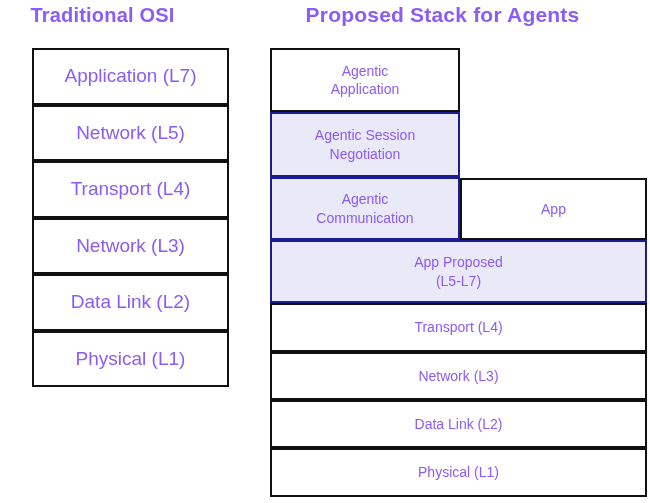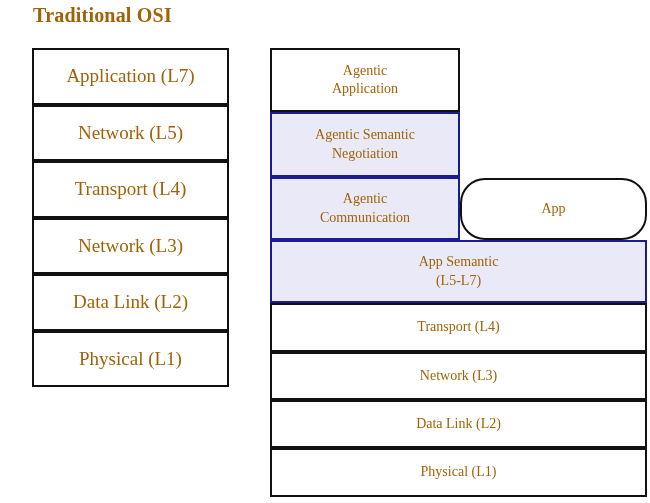--- a/index.html
+++ b/index.html
@@ -5,22 +5,22 @@
   html, body {
     margin: 0;
     padding: 0;
     background: #ffffff;
   }
   .canvas {
     position: relative;
     width: 650px;
     height: 503px;
     background: var(--bg, #ffffff);
-    font-family: Liberation Serif, serif;
-    color: #a16207;
+    font-family: Liberation Sans, sans-serif;
+    color: #8b5cf6;
     overflow: hidden;
   }
   .title {
     position: absolute;
     text-align: center;
     font-weight: bold;
     font-size: 20px;
     letter-spacing: 0.2px;
   }
   .title-left  { left: 4px;   top: 4px; width: 197px; }
@@ -68,53 +68,54 @@
     background: #ffffff;
     border: 2.5px solid var(--ink, #111111);
   }
   .box.hl {
     background: var(--hl-fill, #e9e9f7);
     border-color: var(--hl-border, #1b1b96);
   }
   .b-agentic-app   { left: 0;     top: 0;     width: 190px; height: 64px; }
   .b-semantic      { left: 0;     top: 64px;  width: 190px; height: 65px; }
   .b-comm          { left: 0;     top: 129px; width: 190px; height: 63px; }
-  .b-app           { left: 190px; top: 130px; width: 187px; height: 62px; border-radius: 25px; }
+  .b-app           { left: 190px; top: 130px; width: 187px; height: 62px; }
   .b-app-transport { left: 0;     top: 192px; width: 377px; height: 63px; }
   .b-transport     { left: 0;     top: 255px; width: 377px; height: 49px; }
   .b-network       { left: 0;     top: 304px; width: 377px; height: 48px; }
   .b-datalink      { left: 0;     top: 352px; width: 377px; height: 48px; }
   .b-physical      { left: 0;     top: 400px; width: 377px; height: 49px; }
 </style>
 </head>
 <body>
 
 <div class="canvas">
 
   <div class="title title-left">Traditional OSI</div>
 
+  <div class="title title-right">Proposed Stack for Agents</div>
 
   <div class="left-stack">
     <div class="lrow">Application (L7)</div>
     <div class="lrow">Network (L5)</div>
     <div class="lrow">Transport (L4)</div>
     <div class="lrow">Network (L3)</div>
     <div class="lrow">Data Link (L2)</div>
     <div class="lrow">Physical (L1)</div>
   </div>
 
   <div class="right-stack">
     <div class="box b-agentic-app">Agentic
 Application</div>
-    <div class="box hl b-semantic">Agentic Semantic
+    <div class="box hl b-semantic">Agentic Session
 Negotiation</div>
     <div class="box hl b-comm">Agentic
 Communication</div>
     <div class="box b-app">App</div>
-    <div class="box hl b-app-transport">App Semantic
+    <div class="box hl b-app-transport">App Proposed
 (L5-L7)</div>
     <div class="box b-transport">Transport (L4)</div>
     <div class="box b-network">Network (L3)</div>
     <div class="box b-datalink">Data Link (L2)</div>
     <div class="box b-physical">Physical (L1)</div>
   </div>
 
 </div>
 
 </body></html>

